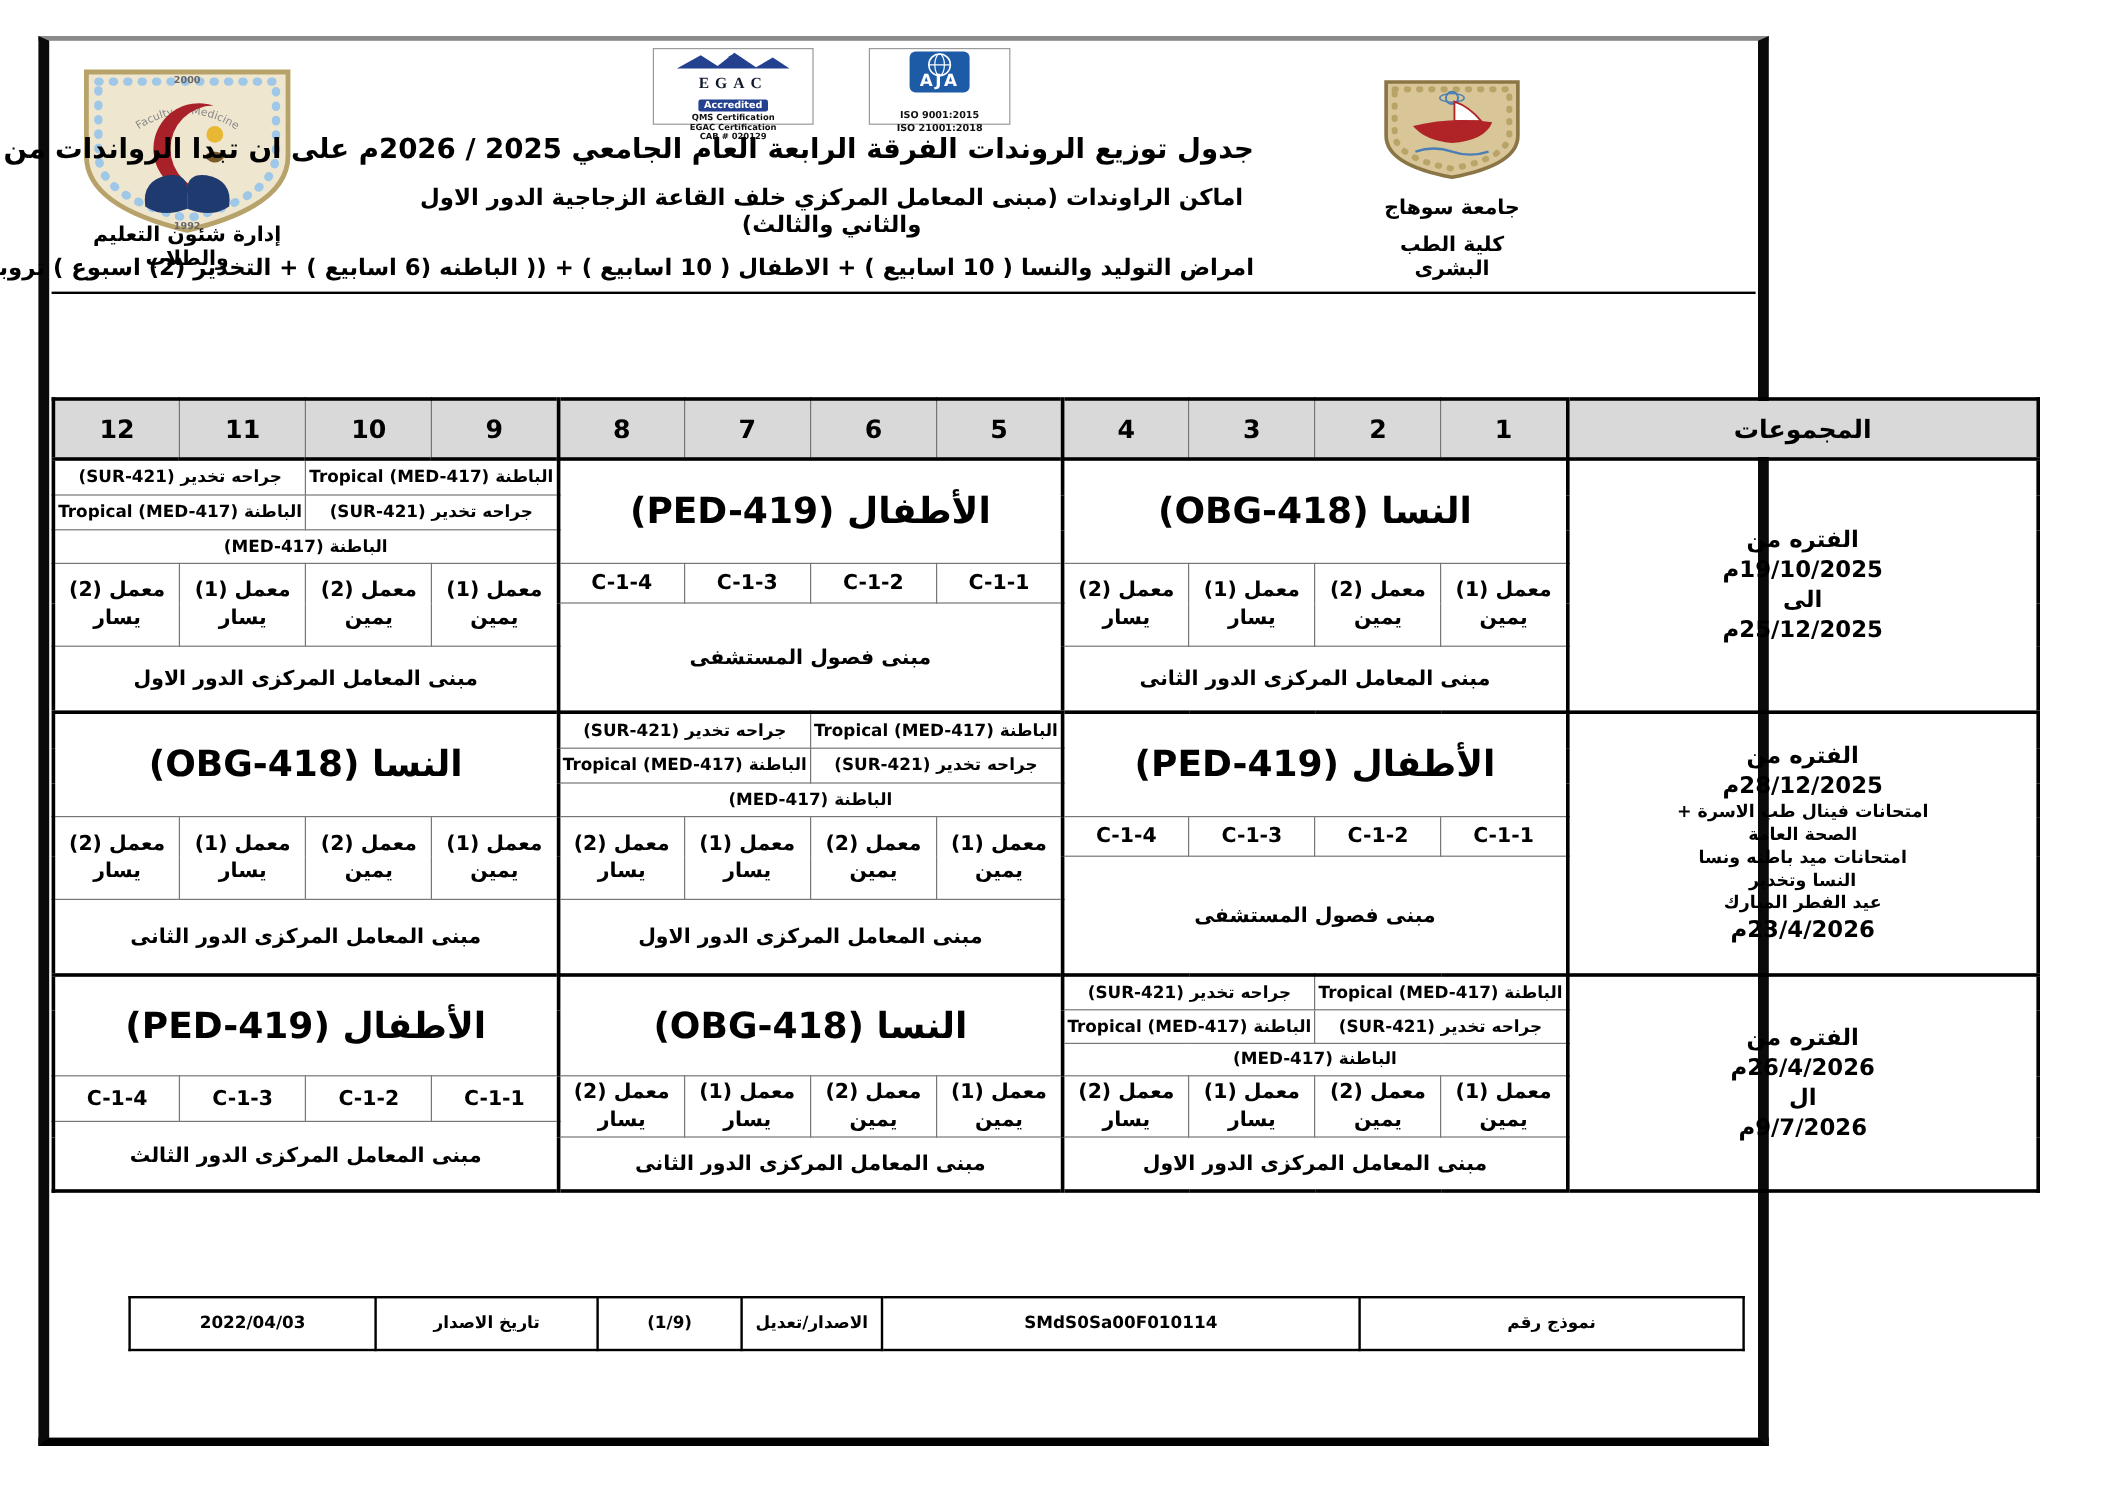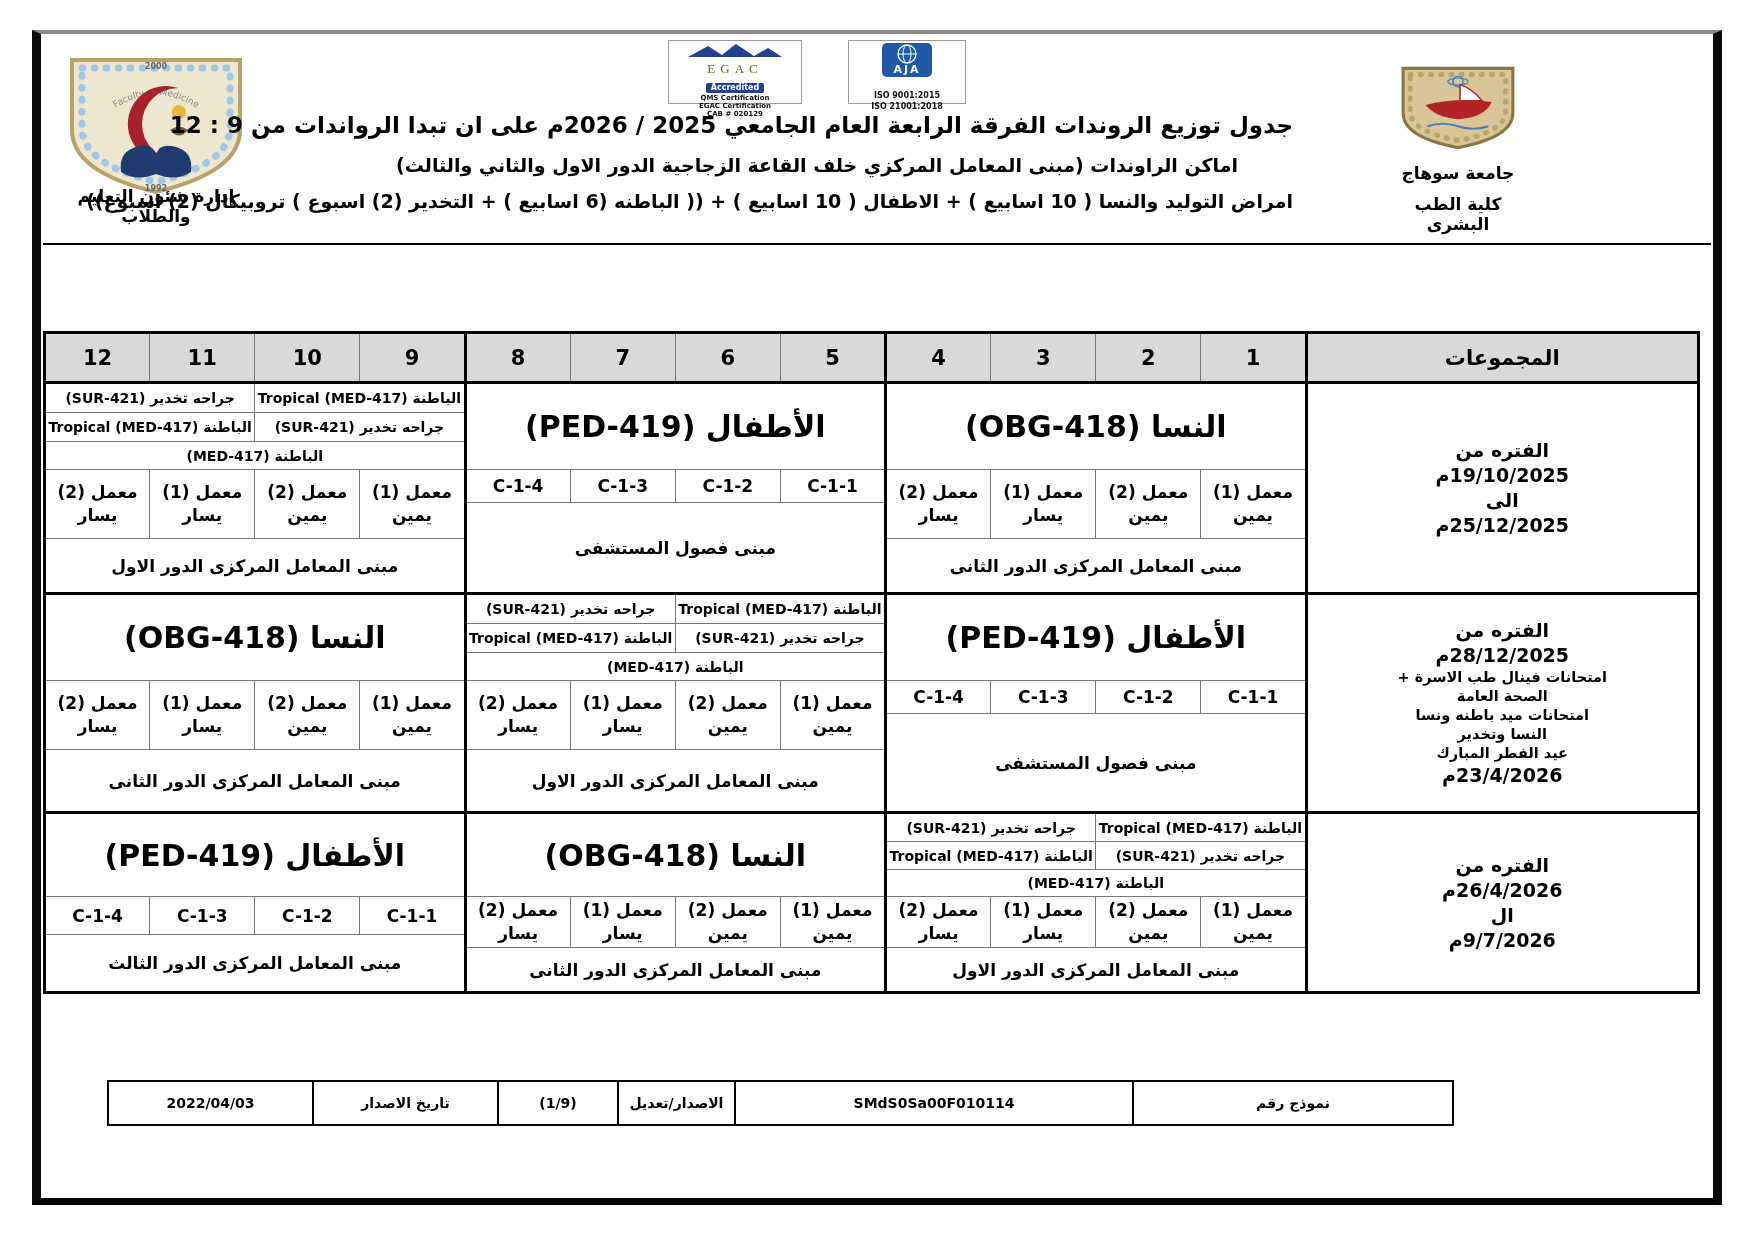--- a/index.html
+++ b/index.html
@@ -1,43 +1,43 @@
 <!DOCTYPE html>
 <html><head>
 <meta charset="utf-8">
 <style>
   * { box-sizing: border-box; margin: 0; padding: 0; }
   body {
     width: 1754px; height: 1241px; background: #ffffff; position: relative;
     font-family: "DejaVu Sans", sans-serif; color: #000;
   }
   .frame {
-    position: absolute; top: 30px; left: 32px; width: 1690px; height: 1175px;
+    position: absolute; top: 30px; left: 32px; width: 1442px; height: 1175px;
     border-top: 4px solid #8a8a8a; border-bottom: 7px solid #000;
     border-left: 9px solid #0a0a0a; border-right: 9px solid #0a0a0a;
     background: #fff;
   }
   
   .hdr { position: relative; height: 209px; }
   .faculty-logo { position: absolute; left: 24px; top: 20px; width: 182px; height: 142px; }
   .dept-label { position: absolute; left: 8px; top: 152px; width: 214px; text-align: center;
     font-weight: bold; font-size: 17px; direction: rtl; }
   .hdr-center { position: absolute; left: 300px; right: 420px; top: 6px; text-align: center; }
   .accred-row { display: inline-flex; gap: 46px; align-items: flex-start; }
   .accred-box { background: #fff; border: 1px solid #9a9a9a; padding: 2px 6px; text-align: center; }
   .egac-box { width: 134px; height: 64px; }
   .aja-box { width: 118px; height: 64px; }
-  .egac-name { color: #4d7c0f; font-weight: normal; font-size: 13px; letter-spacing: 5px;
+  .egac-name { color: #0f172a; font-weight: bold; font-size: 13px; letter-spacing: 5px;
     font-family: "Liberation Serif", serif; line-height: 13px; }
   .egac-accr { display: inline-block; background: #23418f; color: #fff; font-weight: bold;
     font-size: 8px; line-height: 10px; padding: 0 5px; border-radius: 2px; }
   .tiny-line { font-size: 7px; line-height: 8px; font-weight: bold; color: #111; }
   .aja-sq { width: 50px; height: 34px; background: #1d5ba6; border-radius: 5px; margin: 0 auto;
     position: relative; }
-  .aja-txt { color: #fff; font-weight: bold; font-size: 11px; position: absolute; bottom: 1px; width: 100%;
+  .aja-txt { color: #fff; font-weight: bold; font-size: 14px; position: absolute; bottom: 1px; width: 100%;
     letter-spacing: 2px; }
   .title1 { direction: rtl; font-weight: bold; font-size: 23px; margin-top: 8px; white-space: nowrap; }
   .title2 { direction: rtl; font-weight: bold; font-size: 19px; margin-top: 16px; }
   .title3 { direction: rtl; font-weight: bold; font-size: 19px; margin-top: 14px; white-space: nowrap; }
   .hdr-right { position: absolute; right: 180px; top: 30px; width: 150px; text-align: center; }
   .univ-logo { width: 122px; height: 88px; margin: 0 auto; display: block; }
   .univ-line { direction: rtl; font-weight: bold; font-size: 17px; margin-top: 11px; }
   .titles-rule { border-top: 2px solid #000; margin: 0 2px; }
   
   table.main { border-collapse: collapse; table-layout: fixed; width: 1657px; margin: 86px 0 0 2px;

